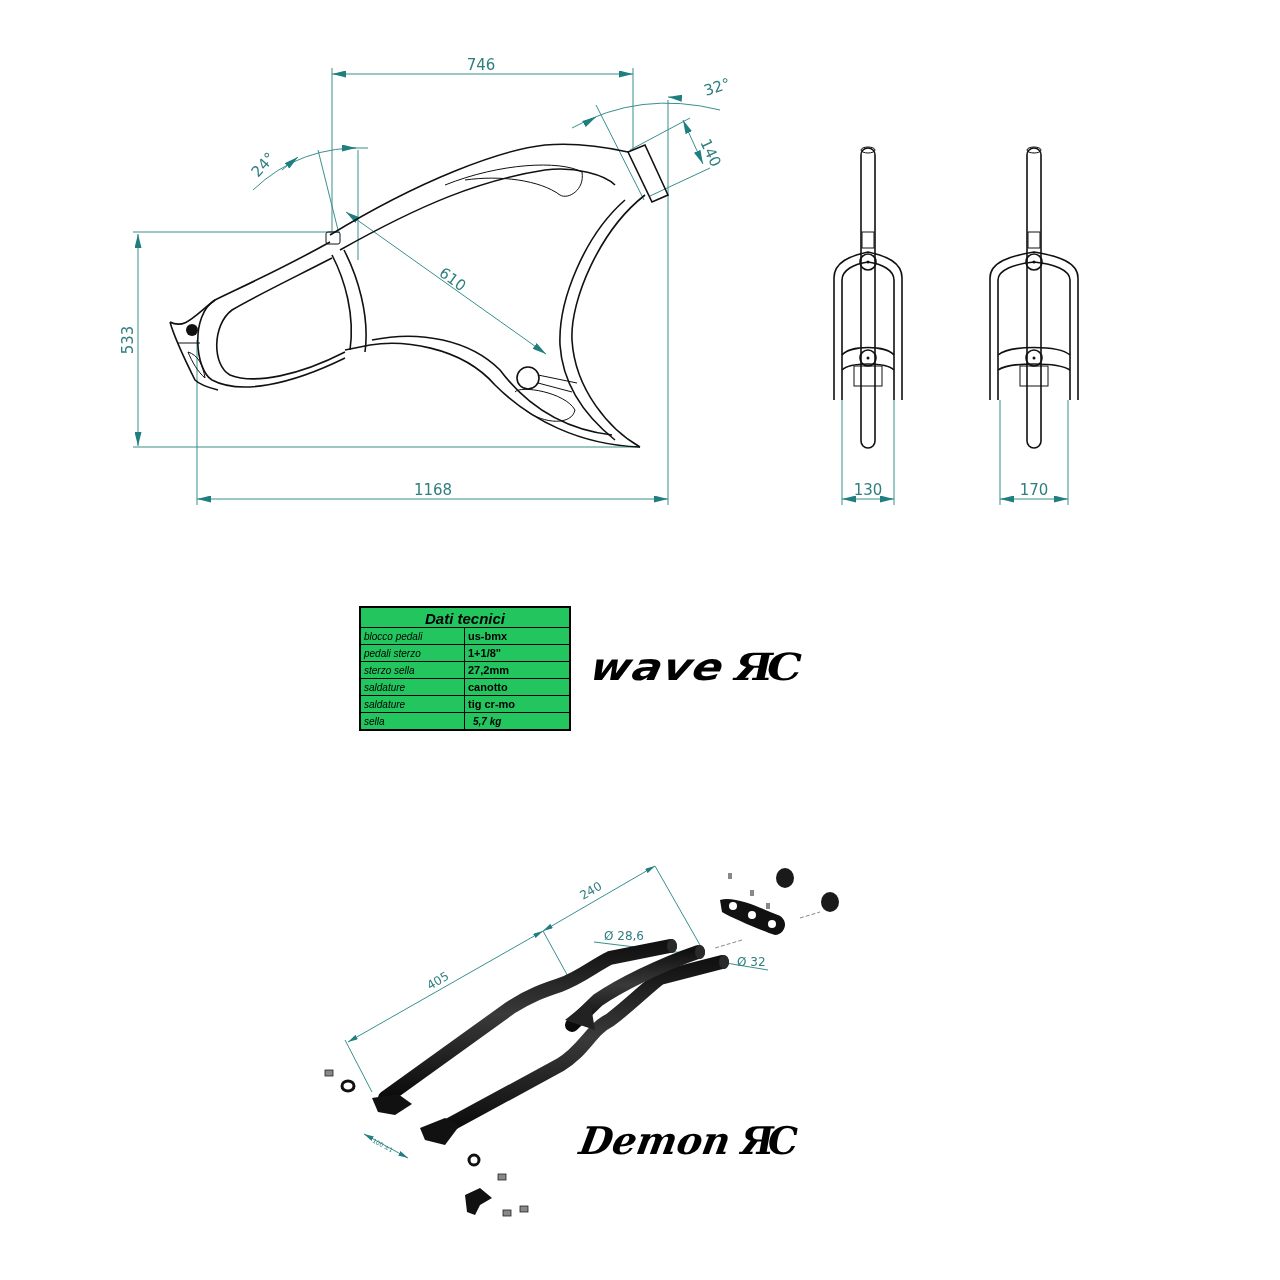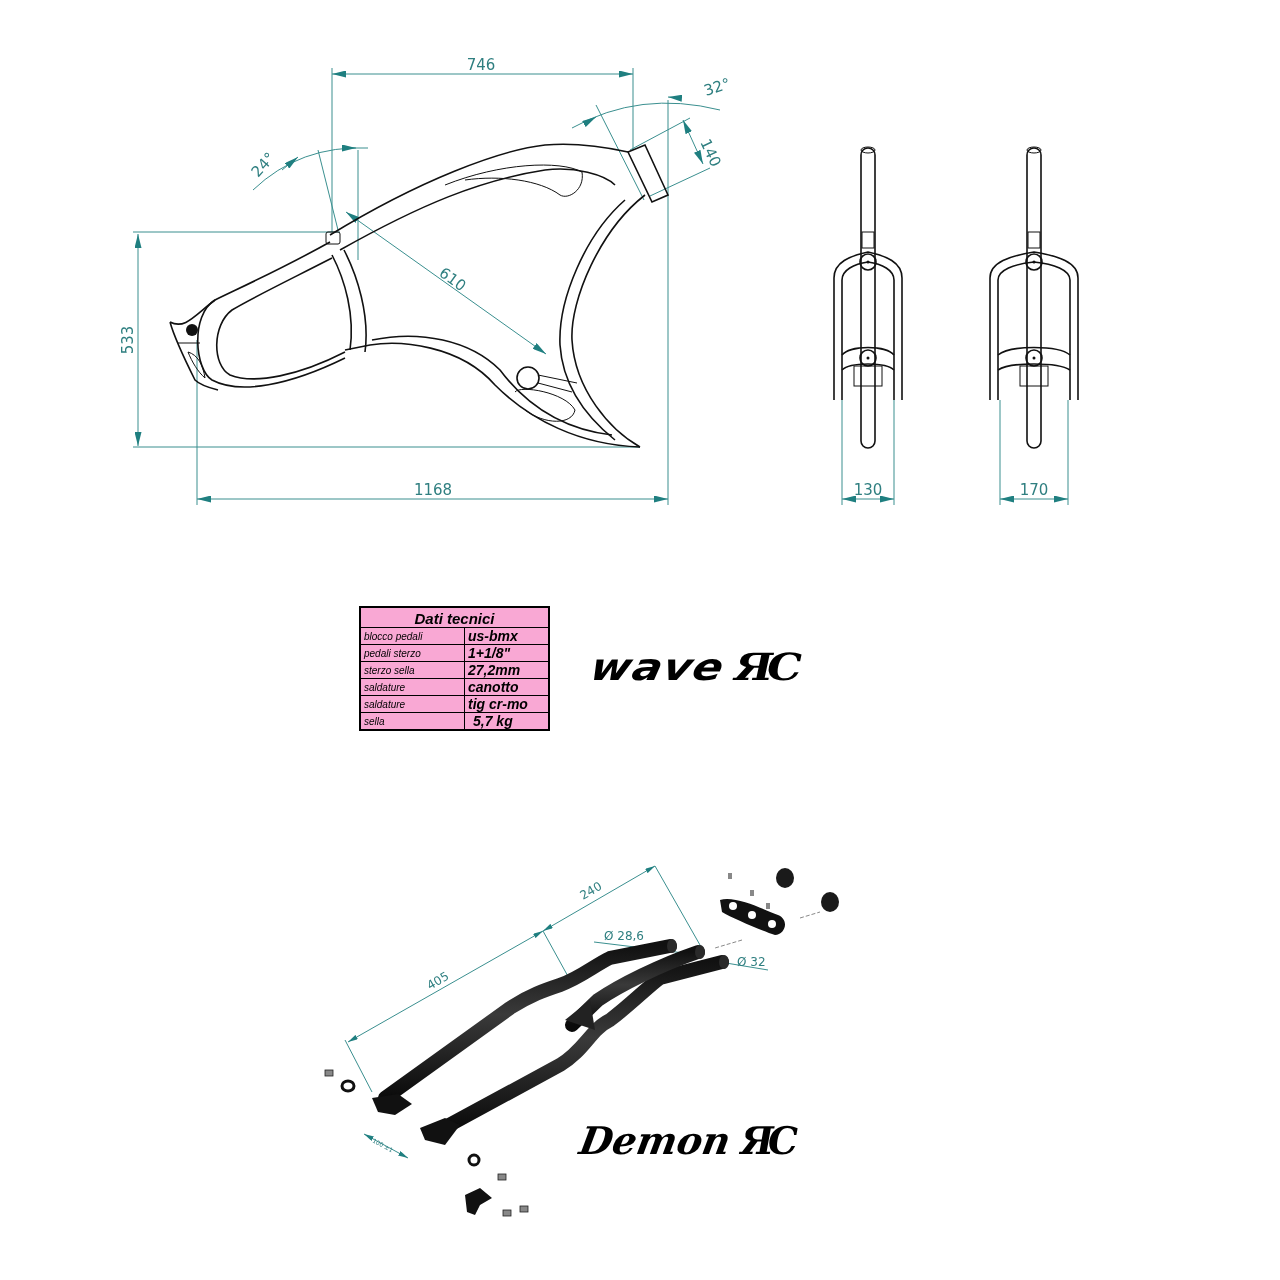--- a/index.html
+++ b/index.html
@@ -5,35 +5,35 @@
     html, body { margin: 0; padding: 0; background: #ffffff; }
     body { width: 1280px; height: 1280px; position: relative; overflow: hidden;
            font-family: "Liberation Sans", sans-serif; }
     .layer { position: absolute; left: 0; top: 0; width: 1280px; height: 1280px; }
     .dim-text { font-family: "DejaVu Sans", sans-serif; font-size: 15px; fill: #2f7f80; }
     .dim-line { stroke: #3a8f8f; stroke-width: 1; fill: none; }
     .frame { stroke: #111; stroke-width: 1.6; fill: none; }
     .frame-thin { stroke: #111; stroke-width: 1; fill: none; }
 
     .spec-table {
-      position: absolute; left: 359px; top: 606px; width: 191px;
-      border: 2px solid #000; border-collapse: collapse; background: #f9a8d4;
+      position: absolute; left: 359px; top: 606px; width: 212px;
+      border: 2px solid #000; border-collapse: collapse; background: #22c55e;
       font-family: "Liberation Sans", sans-serif;
     }
     .spec-table .caption-cell {
       font-weight: bold; font-style: italic; font-size: 15px; text-align: center;
       border-bottom: 1px solid #000; padding: 1px 0 0 0; height: 18px;
     }
     .spec-table td {
       border-bottom: 1px solid #000; font-size: 10px; height: 16px; padding: 0 0 0 3px;
     }
     .spec-table td.k { font-style: italic; font-weight: normal; width: 100px; border-right: 1px solid #000; }
-    .spec-table td.v { font-weight: bold; font-size: 14px; font-style: italic; }
+    .spec-table td.v { font-weight: bold; font-size: 11px; }
     .spec-table tr:last-child td { border-bottom: none; }
-    .spec-table td.v.big { font-size: 14px; padding-left: 8px; }
+    .spec-table td.v.big { font-size: 10px; font-style: italic; padding-left: 8px; }
 
     .logo {
       position: absolute; color: #000; font-weight: 900; font-style: italic;
       font-family: "DejaVu Sans", sans-serif; white-space: nowrap;
     }
     .logo-wave { left: 596px; top: 645px; font-size: 44px; letter-spacing: 1px;
                  transform: skewX(-12deg) scaleY(0.85); transform-origin: left top; }
     .logo-demon { left: 584px; top: 1118px; font-size: 38px; font-family: "DejaVu Serif", serif;
                   transform: skewX(-10deg); transform-origin: left top; }
     .logo-mark { font-family: "DejaVu Serif", serif; font-style: normal; font-weight: bold;

